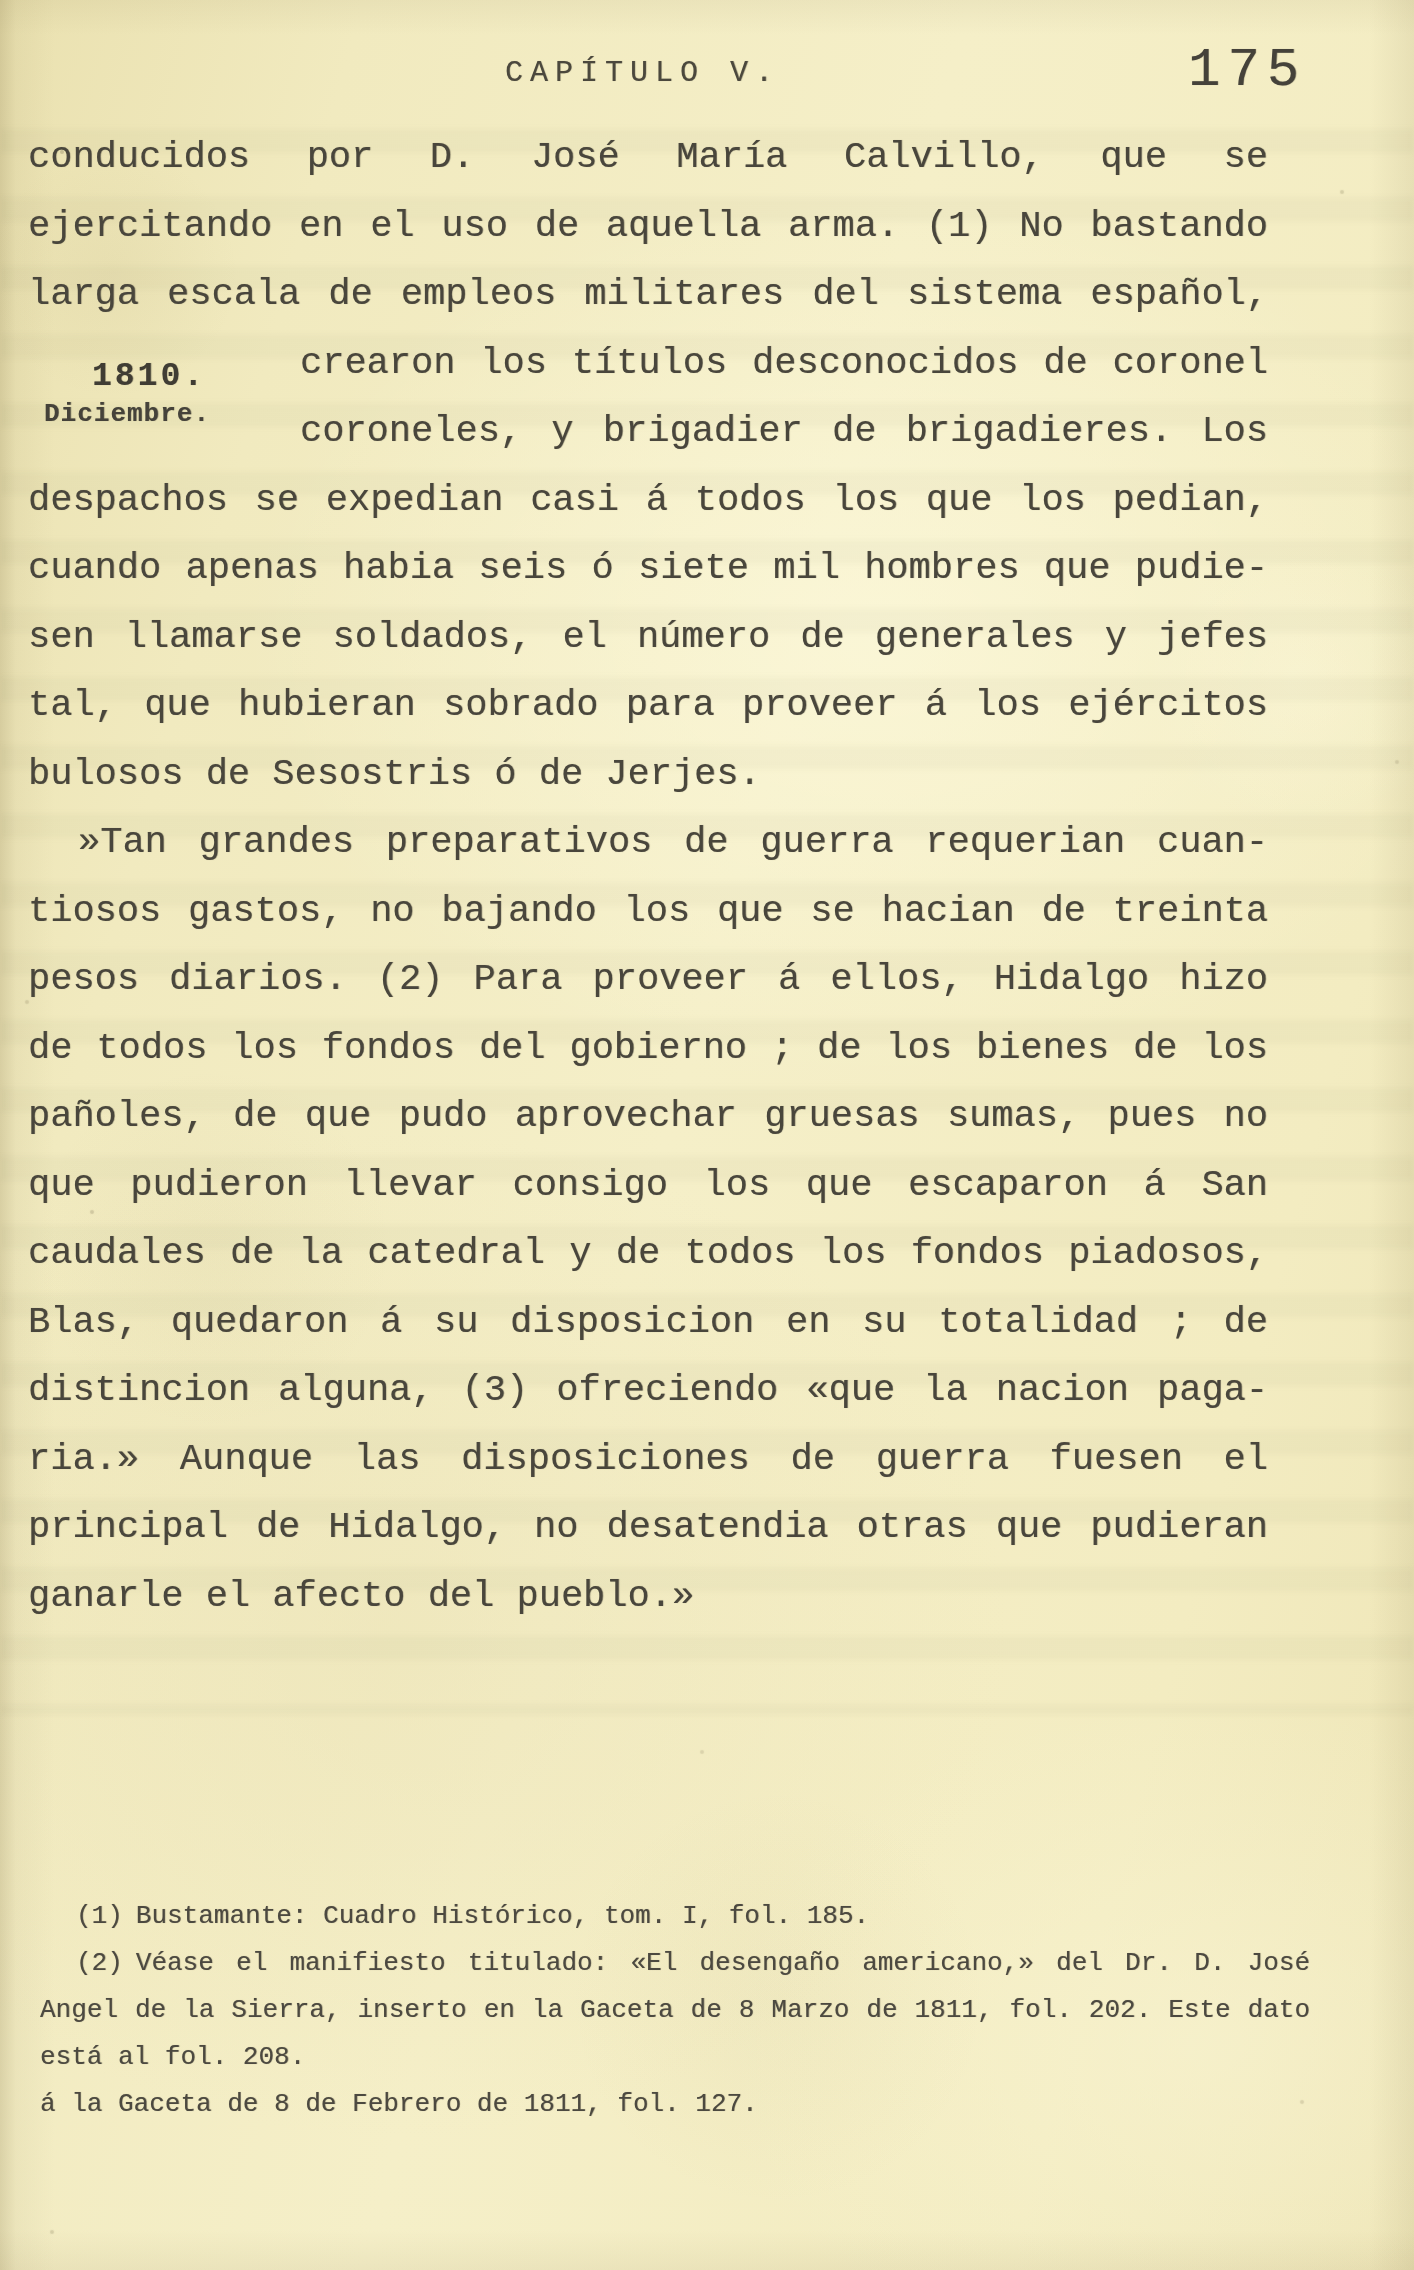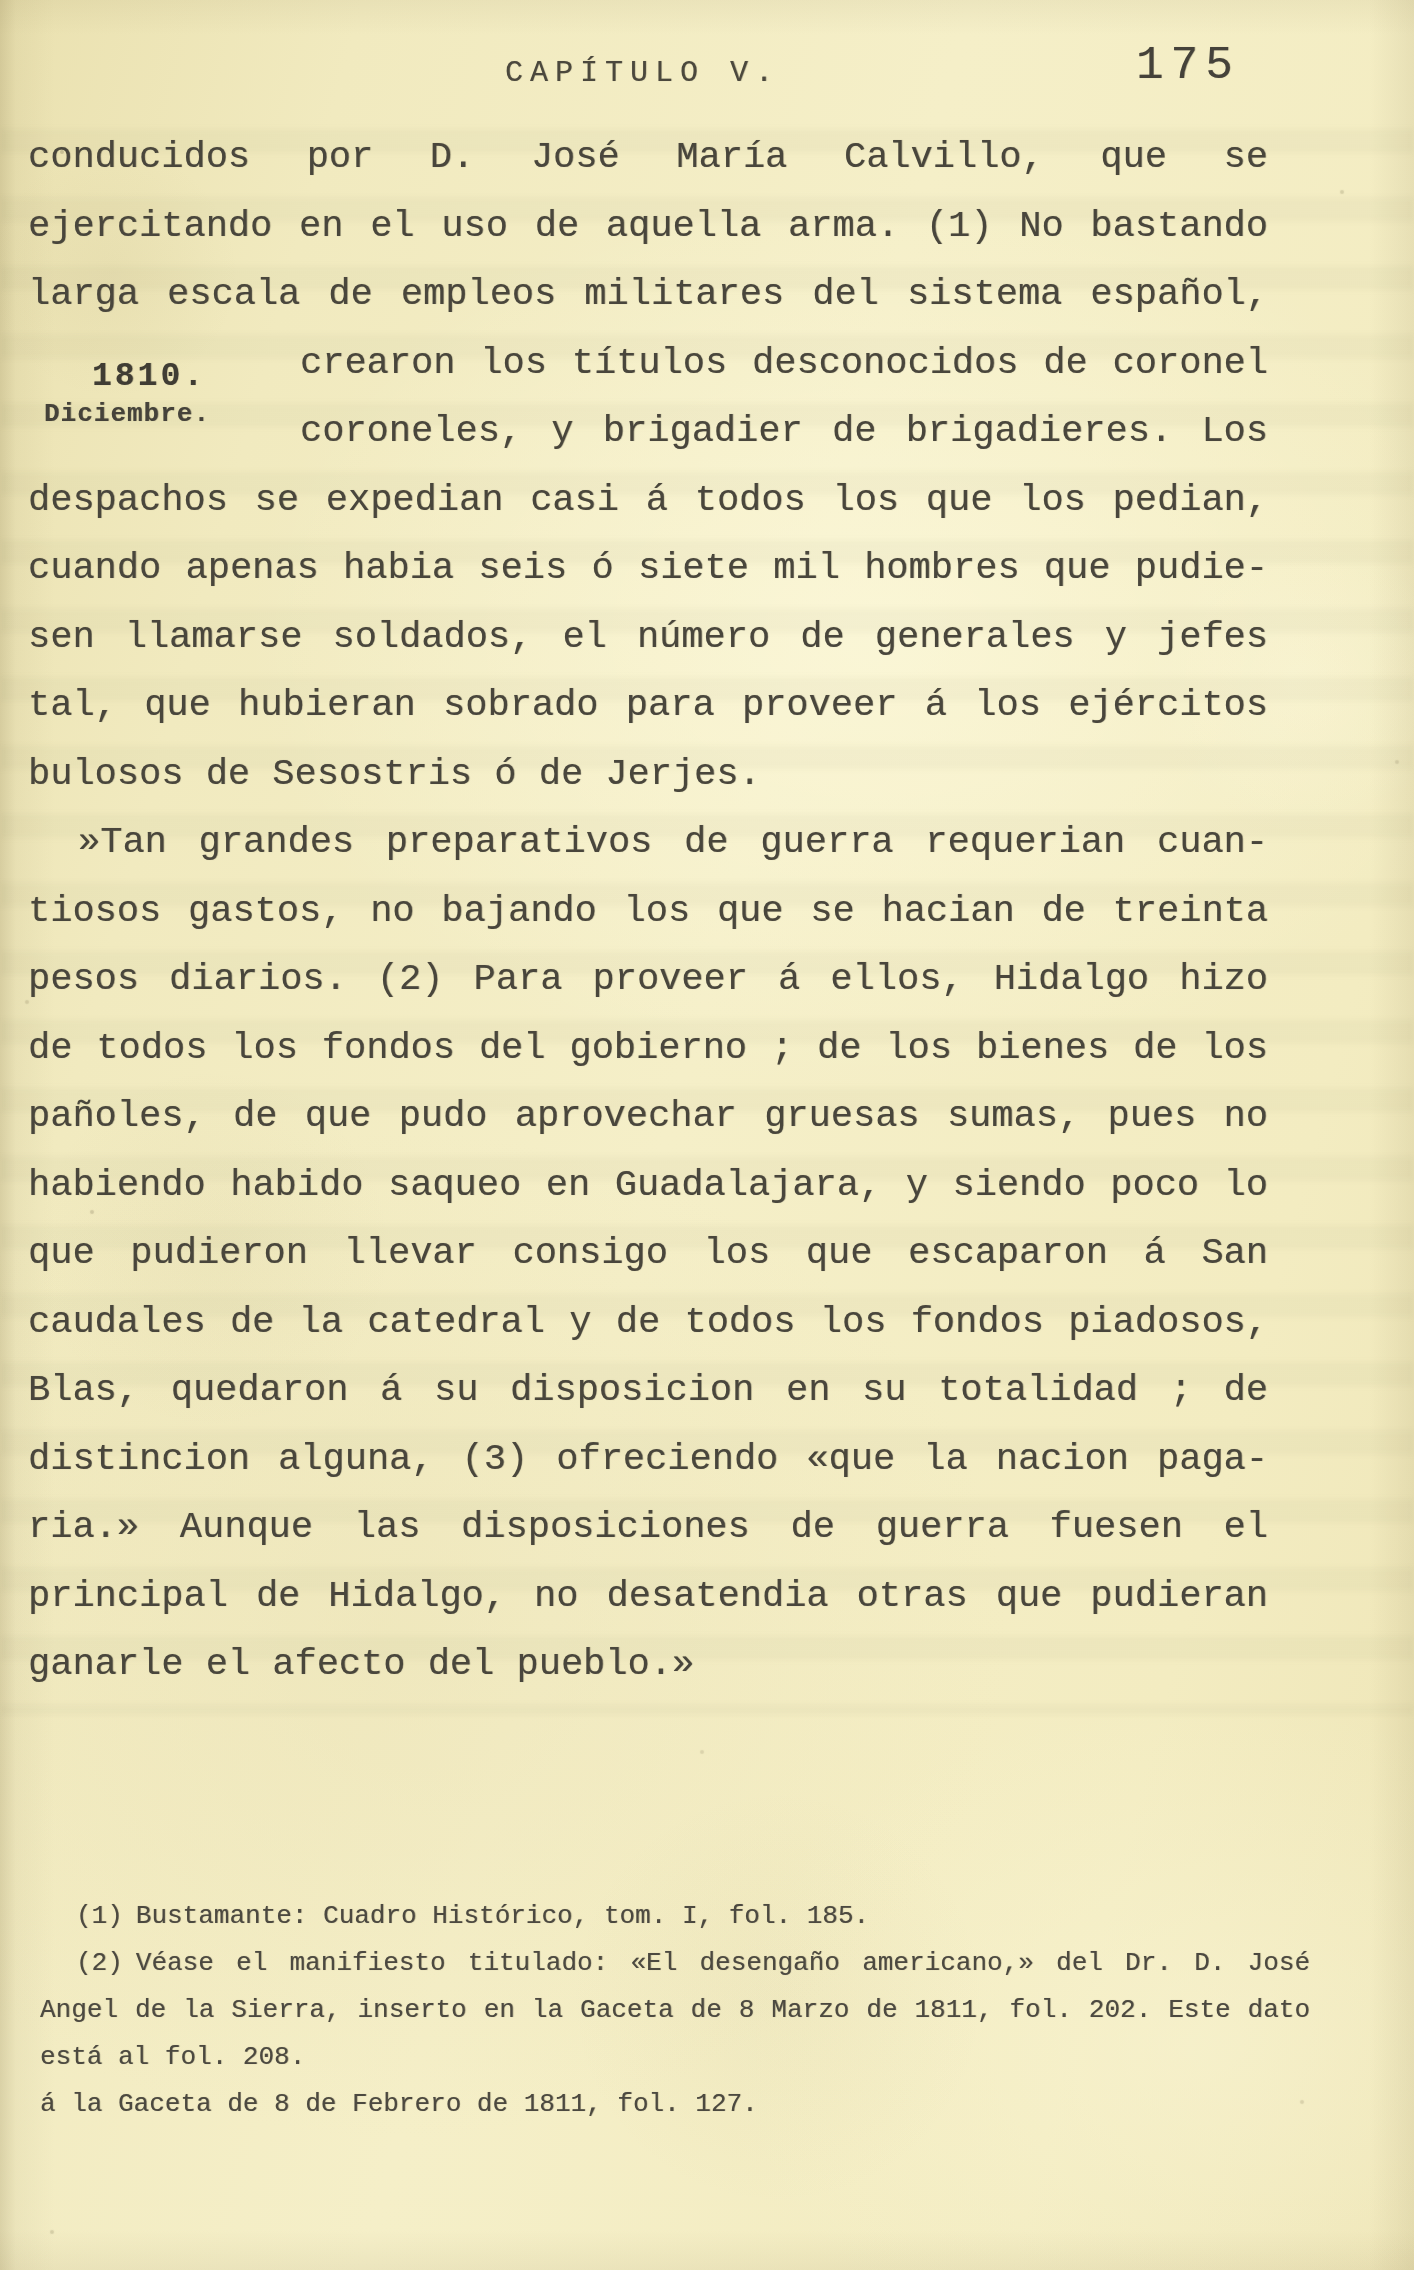--- a/index.html
+++ b/index.html
@@ -45,22 +45,22 @@
       640px 1600px 1px rgba(110,100,70,0.18),
       1240px 1950px 1px rgba(110,100,70,0.2),
       -10px 2080px 1px rgba(110,100,70,0.22);}
   .ink{ text-shadow:0.6px 0.4px 0.7px rgba(62,58,45,0.45); }
 
   .chapter{
     position:absolute;top:56px;left:505px;
     font-size:30px;letter-spacing:7px;color:#4b483d;white-space:nowrap;
   }
   .pagenum{
-    position:absolute;top:40px;left:1136px;
-    font-size:46px;letter-spacing:7px;color:#45423a;
+    position:absolute;top:40px;left:1188px;
+    font-size:54px;letter-spacing:7px;color:#45423a;
   }
   .year{
     position:absolute;top:358px;left:92px;
     font-size:33px;font-weight:700;letter-spacing:3px;color:#403d34;
   }
   .month{
     position:absolute;top:399px;left:44px;
     font-size:26px;font-weight:700;letter-spacing:1px;color:#45423a;
   }
   .bodytext{
@@ -102,21 +102,20 @@
     <div class="line jl">despachos se expedian casi á todos los que los pedian, y</div>
     <div class="line jl">cuando apenas habia seis ó siete mil hombres que pudie-</div>
     <div class="line jl">sen llamarse soldados, el número de generales y jefes era</div>
     <div class="line jl">tal, que hubieran sobrado para proveer á los ejércitos fa-</div>
     <div class="line">bulosos de Sesostris ó de Jerjes.</div>
     <div class="line jl ind">»Tan grandes preparativos de guerra requerian cuan-</div>
     <div class="line jl">tiosos gastos, no bajando los que se hacian de treinta mil</div>
     <div class="line jl">pesos diarios. (2) Para proveer á ellos, Hidalgo hizo uso</div>
     <div class="line jl">de todos los fondos del gobierno ; de los bienes de los es-</div>
     <div class="line jl">pañoles, de que pudo aprovechar gruesas sumas, pues no</div>
-    <div class="line jl">habiendo habido saqueo en Guadalajara, y siendo poco lo</div>
     <div class="line jl">que pudieron llevar consigo los que escaparon á San</div>
     <div class="line jl">caudales de la catedral y de todos los fondos piadosos, sin</div>
     <div class="line jl">Blas, quedaron á su disposicion en su totalidad ; de los</div>
     <div class="line jl">distincion alguna, (3) ofreciendo «que la nacion paga-</div>
     <div class="line jl">ria.» Aunque las disposiciones de guerra fuesen el cuando</div>
     <div class="line jl">principal de Hidalgo, no desatendia otras que pudieran</div>
     <div class="line">ganarle el afecto del pueblo.»</div>
   </div>
 
   <div class="footnotes ink">

